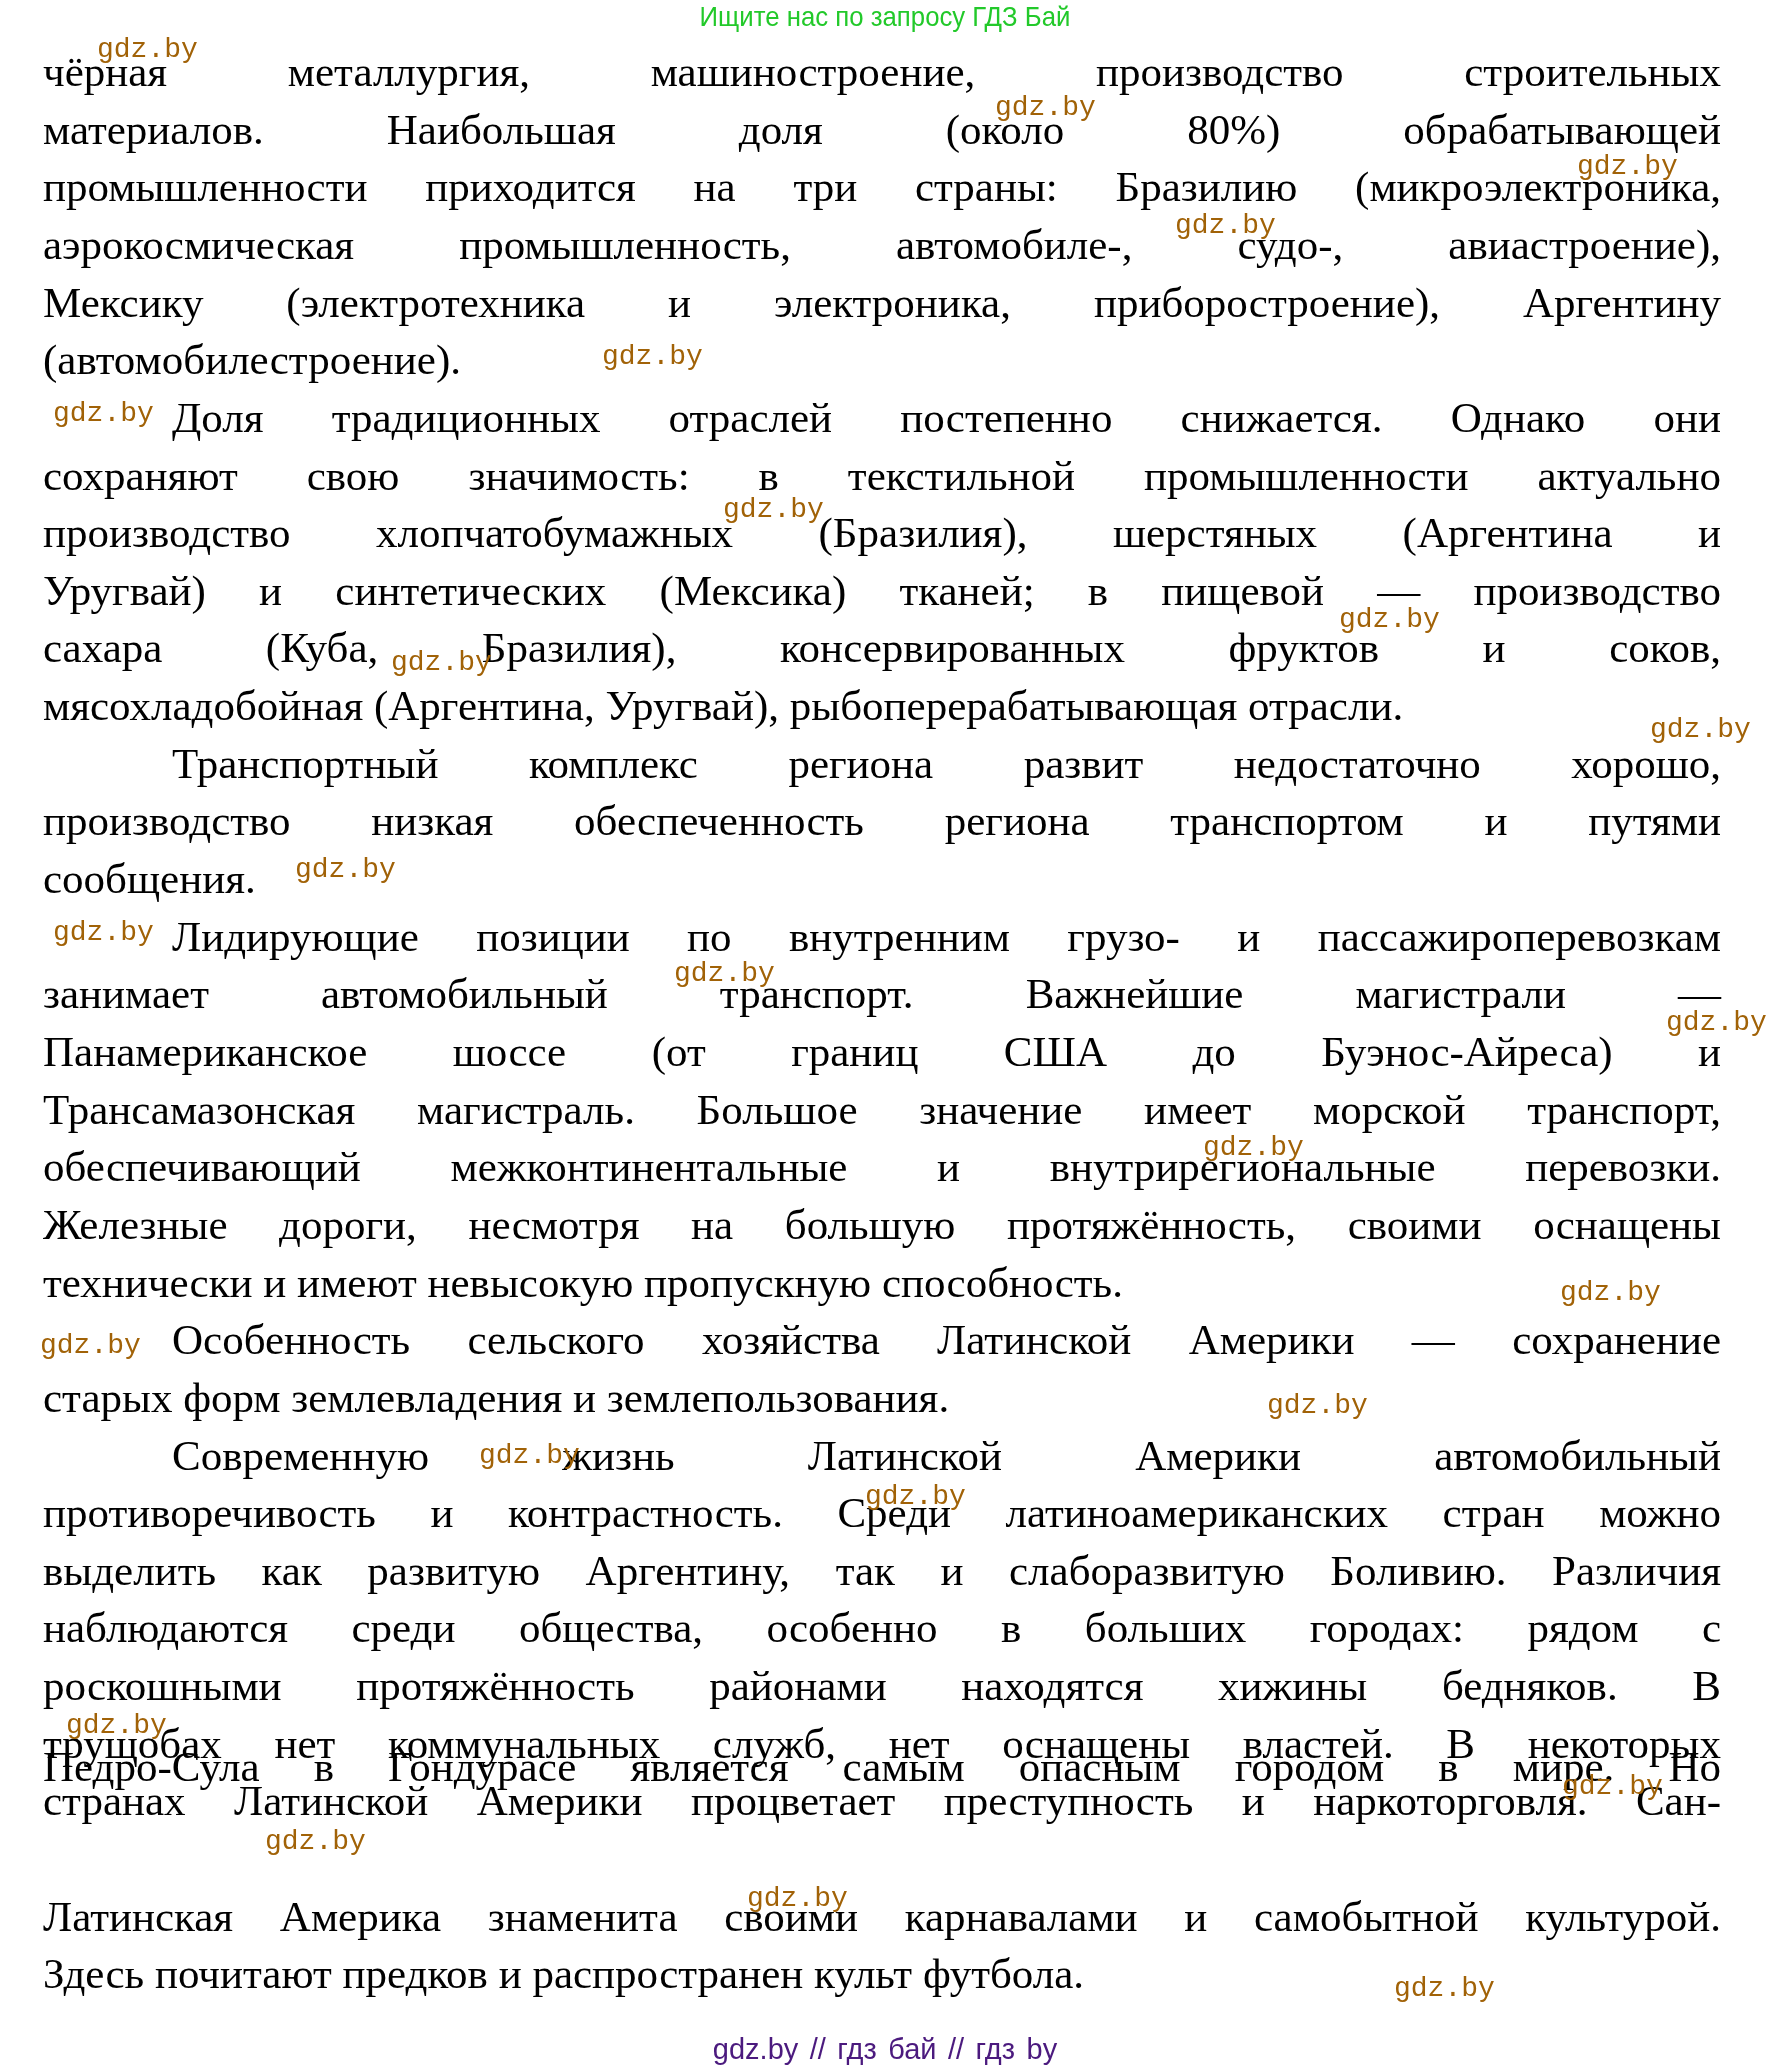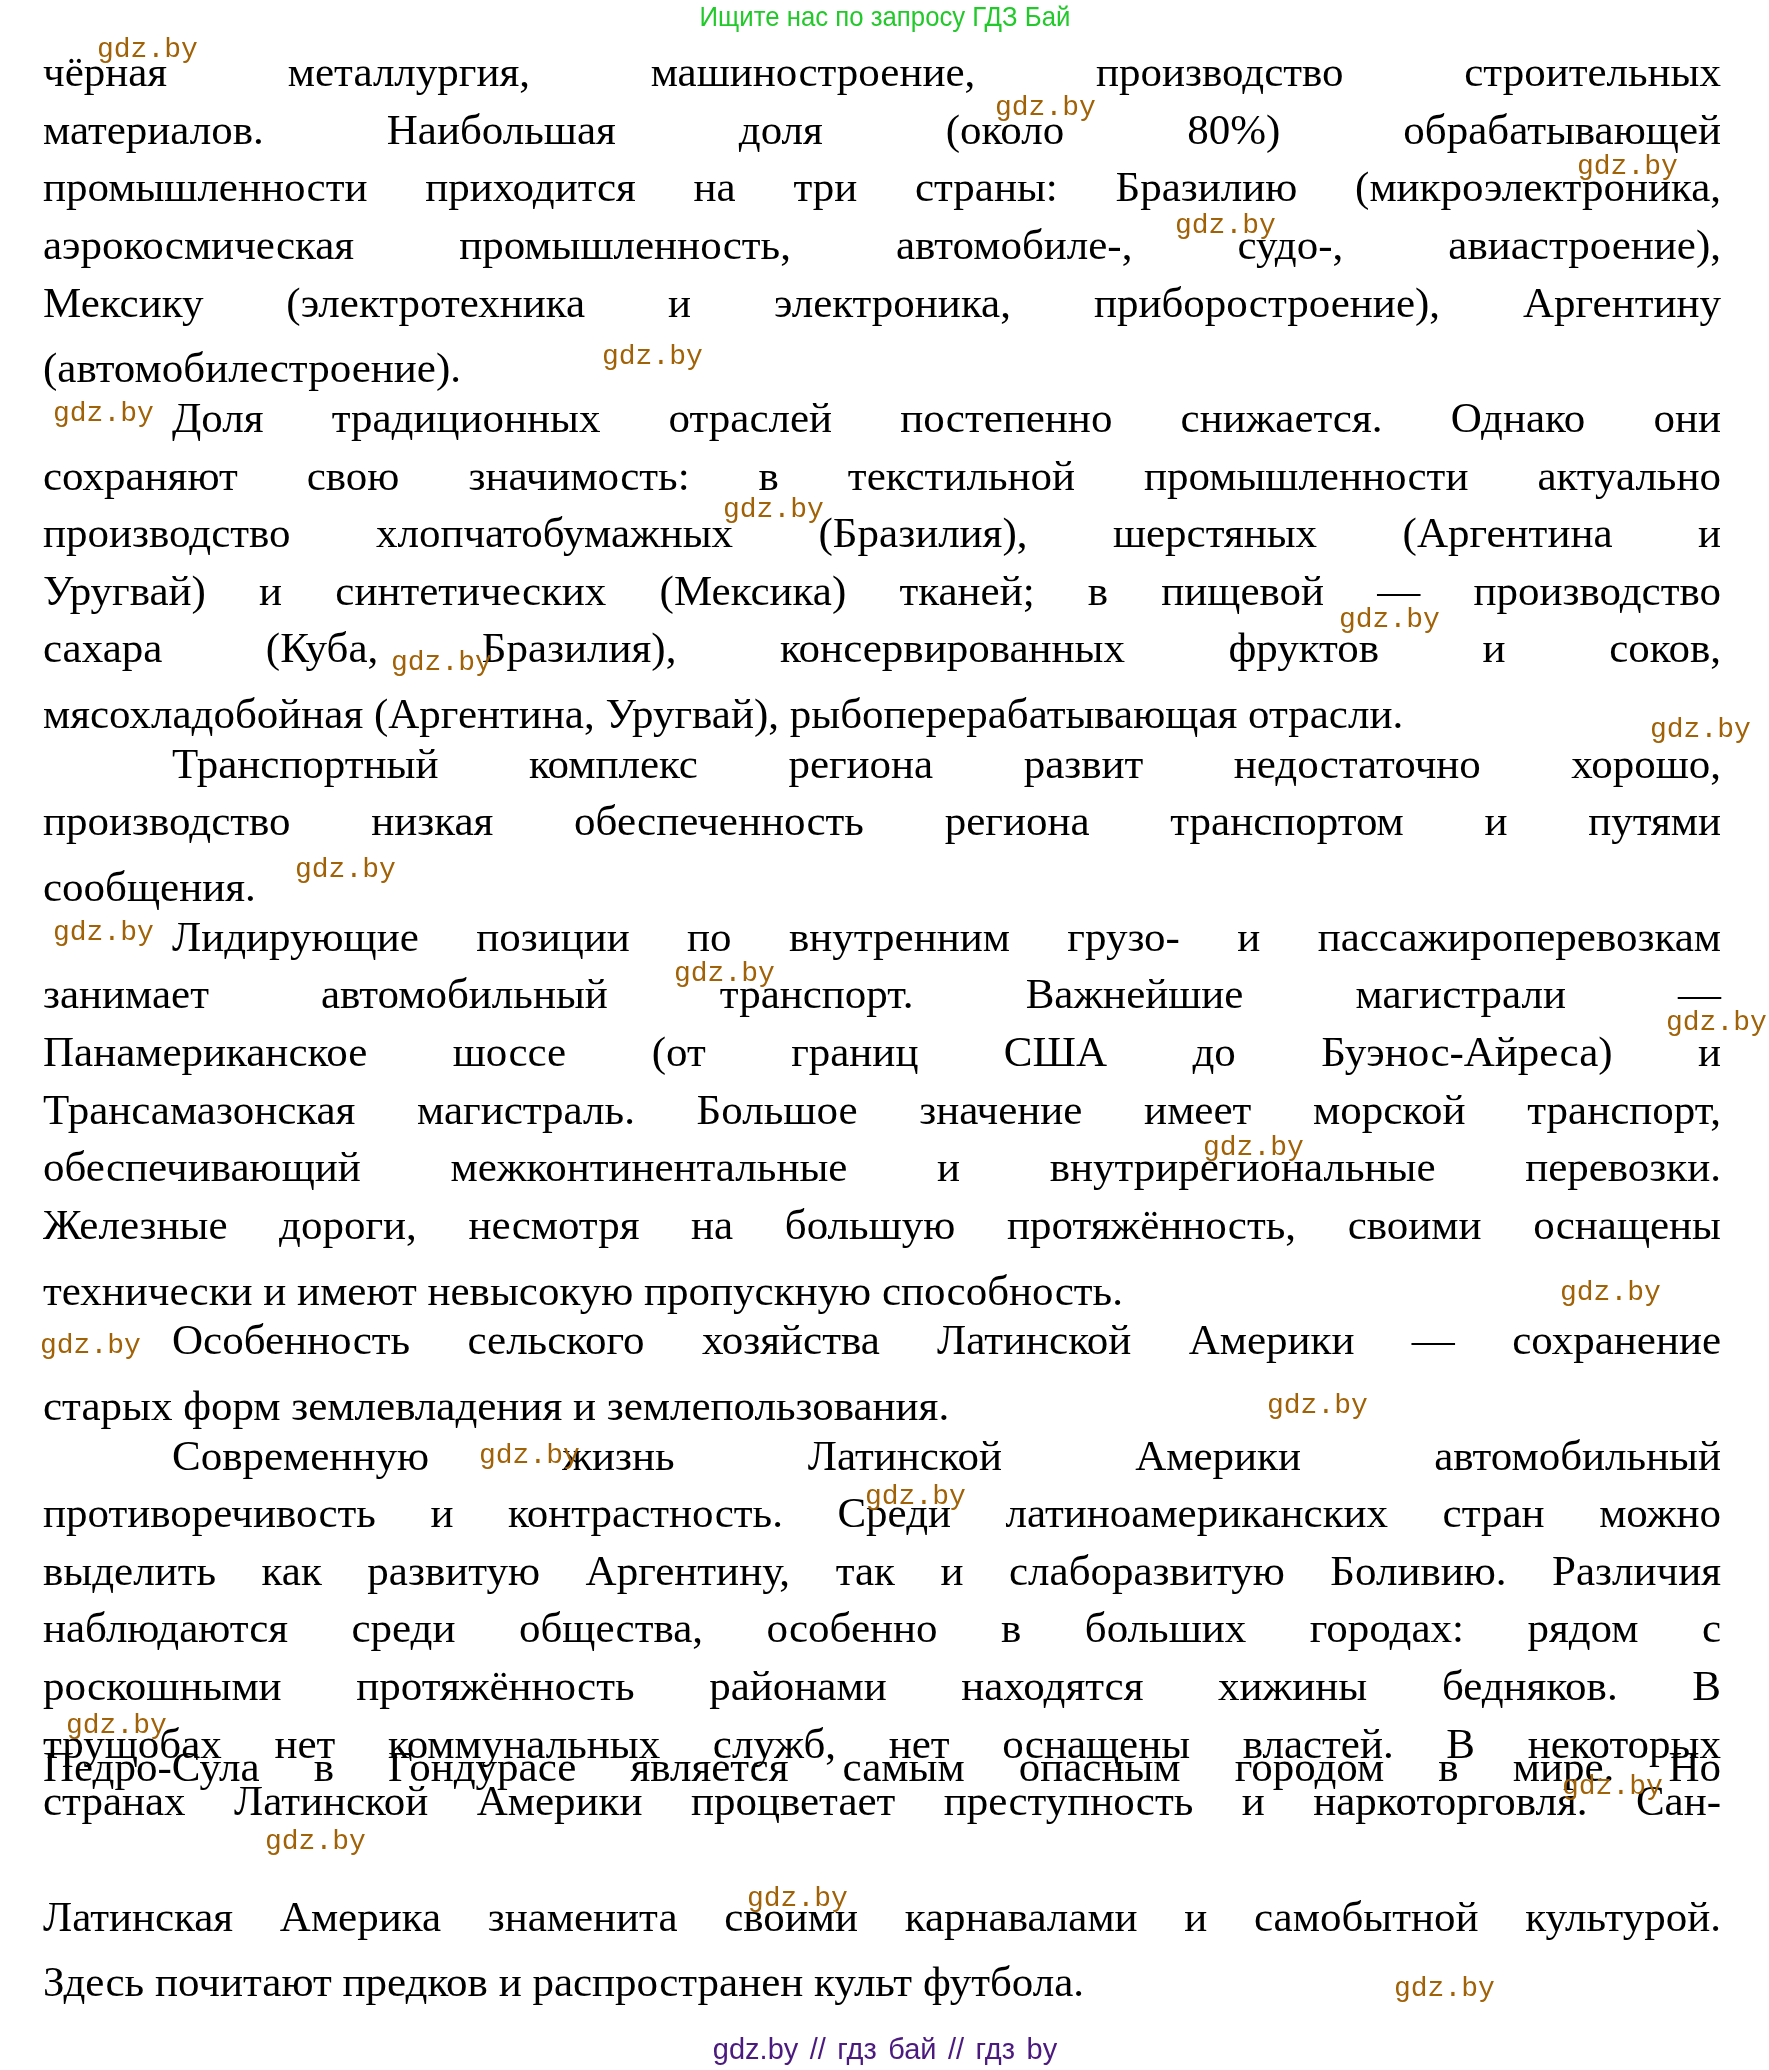--- a/index.html
+++ b/index.html
@@ -10,21 +10,21 @@
     font-family: "Liberation Sans", sans-serif; font-size: 28px; line-height: 33px;
     transform: scaleX(0.92);
   }
   .page { position: absolute; left: 43px; top: 0; width: 1678px; }
   .line {
     position: absolute; left: 0; width: 1678px; height: 58px;
     font-family: "Liberation Serif", serif; font-size: 43px; line-height: 58px;
     color: #000; white-space: nowrap;
     text-align: justify; text-align-last: justify;
   }
-  .line.last { text-align-last: left; margin-top: 8px; }
+  .line.last { text-align-last: left; }
   .line.indent { padding-left: 129px; width: 1549px; font-family: Liberation Serif, serif; }
   .wm {
     position: absolute; color: #a16207;
     font-family: Liberation Mono, monospace; font-size: 28px; line-height: 24px;
     white-space: nowrap;
   }
   .footer {
     position: absolute; left: 0; top: 2032px; width: 1770px; height: 34px;
     text-align: center; color: #4b1a7e;
     font-family: "Liberation Sans", sans-serif; font-size: 29px; line-height: 34px;

